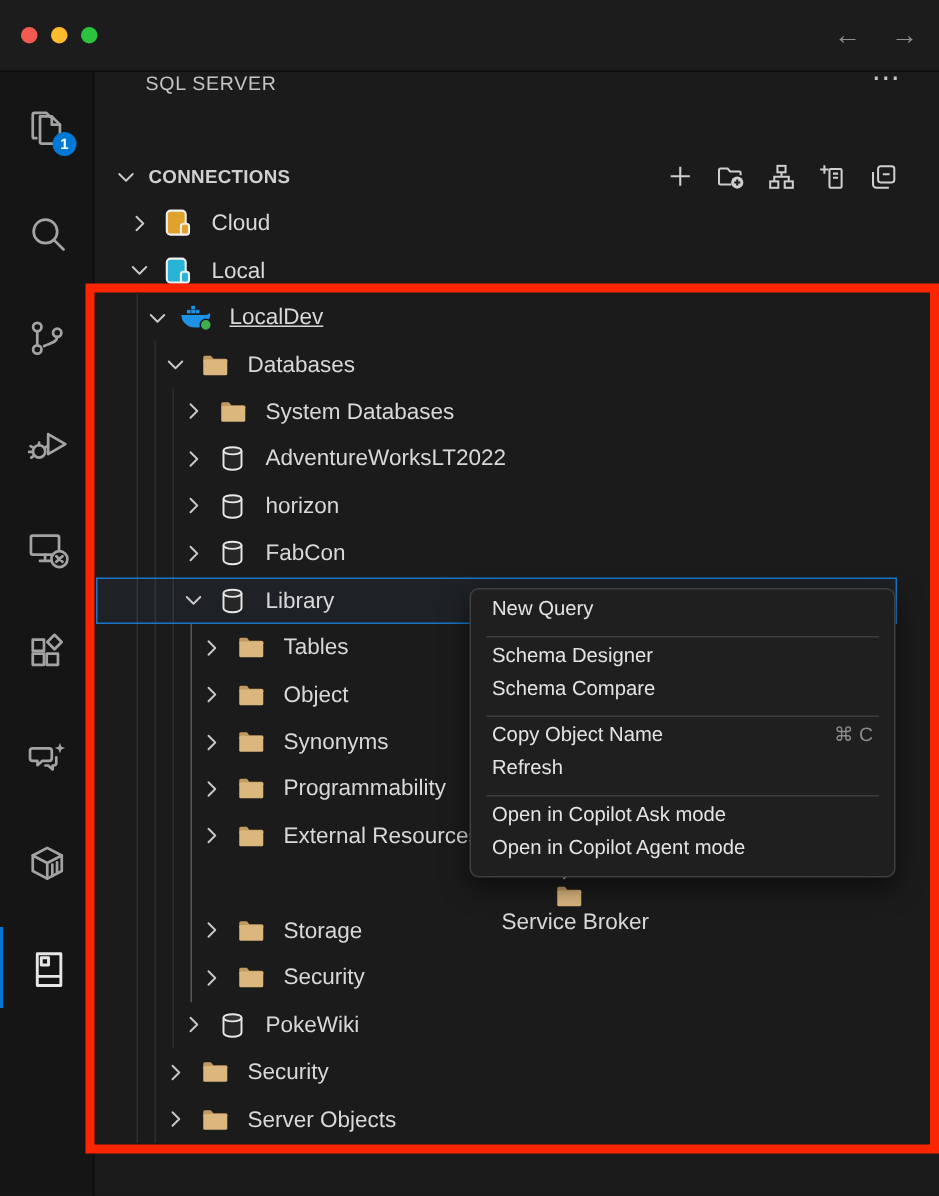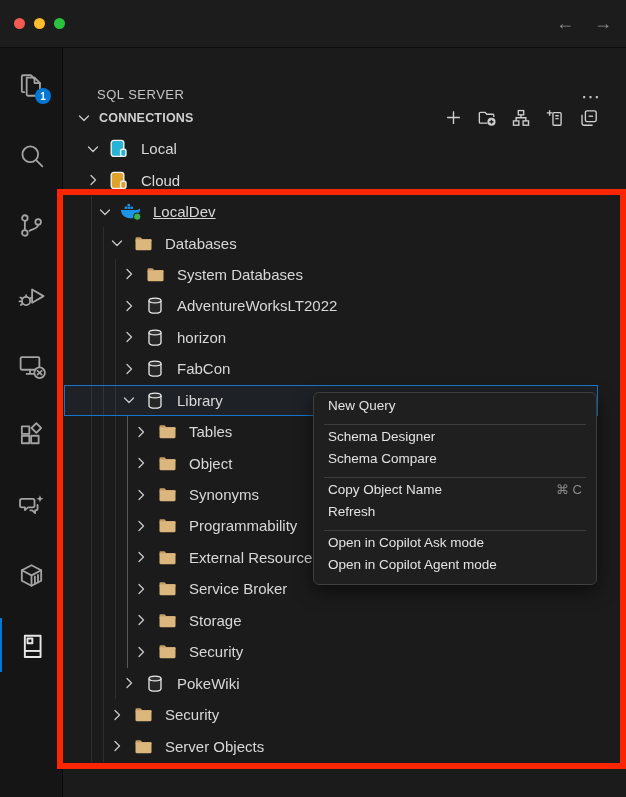--- a/index.html
+++ b/index.html
@@ -23,21 +23,21 @@
                   display:flex; flex-direction:column; padding-top:2px; }
   .ab-item { height:70px; display:flex; align-items:center; justify-content:center; position:relative; }
   .ab-item svg { display:block; }
   .ab-item .badge { position:absolute; right:11px; bottom:16px; min-width:16px; height:16px;
                     background:#0078d4; color:#fff; border-radius:50%; font-size:10px;
                     display:flex; align-items:center; justify-content:center; font-weight:700; }
   .ab-item.active::before { content:""; position:absolute; left:0; top:8px; bottom:8px; width:2px; background:#0078d4; }
 
   .side-panel { flex:1; background:#1b1b1b; position:relative; }
 
-  .panel-header { height:54px; display:flex; align-items:flex-end; padding:0 26px 0 34px; }
+  .panel-header { height:54px; display:flex; align-items:flex-start; padding:0 26px 0 34px; }
   .panel-title { font-size:13px; letter-spacing:.5px; color:#c5c5c5; }
   .panel-overflow { margin-left:auto; font-size:19px; color:#c5c5c5; line-height:10px; }
 
   .section-header { height:31px; display:flex; align-items:center; padding:0 26px 0 13px; }
   .section-chevron { width:20px; display:flex; align-items:center; }
   .section-label { font-size:12.5px; font-weight:700; color:#d0d0d0; letter-spacing:.2px; margin-left:3px; }
   .section-actions { margin-left:auto; display:flex; gap:12px; align-items:center; }
   .action-btn { width:22px; height:22px; display:flex; align-items:center; justify-content:center; border-radius:4px; }
 
   
@@ -224,44 +224,44 @@
     <div class="indent-guide" style="left:40px; top:179.4px; height:534.6px;"></div>
     <div class="indent-guide" style="left:52px; top:210.8px; height:440.3px;"></div>
     <div class="indent-guide active" style="left:64px; top:368.1px; height:251.6px;"></div>
 
     <div class="selection-outline"></div>
 
     <div class="tree" id="tree">
         <div class="tree-row" style="padding-left: 22px;">
           <span class="tw-chevron">
             <svg viewBox="0 0 16 16" width="16" height="16" fill="none" stroke="#c8c8c8" stroke-width="1.3" stroke-linecap="round" stroke-linejoin="round">
+              <path d="M6 3.5L10.5 8L6 12.5"></path>
+            </svg>
+          </span>
+          <span class="tw-icon">
+            <svg viewBox="0 0 18 19" width="18" height="19">
+              <rect x="1.2" y="1.4" width="12.6" height="16" rx="2.6" fill="#dfa32b" stroke="#f0f0f0" stroke-width="1.4"></rect>
+              <rect x="10.6" y="10.2" width="5.4" height="7.2" rx="1.8" fill="#dfa32b" stroke="#f0f0f0" stroke-width="1.4"></rect>
+            </svg>
+          </span>
+          <span class="tw-label">Cloud</span>
+        </div>
+        <div class="tree-row" style="padding-left: 22px;">
+          <span class="tw-chevron">
+            <svg viewBox="0 0 16 16" width="16" height="16" fill="none" stroke="#c8c8c8" stroke-width="1.3" stroke-linecap="round" stroke-linejoin="round">
               <path d="M3.5 6L8 10.5L12.5 6"></path>
             </svg>
           </span>
           <span class="tw-icon">
             <svg viewBox="0 0 18 19" width="18" height="19">
               <rect x="1.2" y="1.4" width="12.6" height="16" rx="2.6" fill="#28b4d4" stroke="#f0f0f0" stroke-width="1.4"></rect>
               <rect x="10.6" y="10.2" width="5.4" height="7.2" rx="1.8" fill="#28b4d4" stroke="#f0f0f0" stroke-width="1.4"></rect>
             </svg>
           </span>
           <span class="tw-label">Local</span>
-        </div>
-        <div class="tree-row" style="padding-left: 22px;">
-          <span class="tw-chevron">
-            <svg viewBox="0 0 16 16" width="16" height="16" fill="none" stroke="#c8c8c8" stroke-width="1.3" stroke-linecap="round" stroke-linejoin="round">
-              <path d="M6 3.5L10.5 8L6 12.5"></path>
-            </svg>
-          </span>
-          <span class="tw-icon">
-            <svg viewBox="0 0 18 19" width="18" height="19">
-              <rect x="1.2" y="1.4" width="12.6" height="16" rx="2.6" fill="#dfa32b" stroke="#f0f0f0" stroke-width="1.4"></rect>
-              <rect x="10.6" y="10.2" width="5.4" height="7.2" rx="1.8" fill="#dfa32b" stroke="#f0f0f0" stroke-width="1.4"></rect>
-            </svg>
-          </span>
-          <span class="tw-label">Cloud</span>
         </div>
         <div class="tree-row" style="padding-left: 34px; text-decoration: underline;">
           <span class="tw-chevron">
             <svg viewBox="0 0 16 16" width="16" height="16" fill="none" stroke="#c8c8c8" stroke-width="1.3" stroke-linecap="round" stroke-linejoin="round">
               <path d="M3.5 6L8 10.5L12.5 6"></path>
             </svg>
           </span>
           <span class="tw-icon">
             <svg viewBox="0 0 22 19" width="22" height="19">
               <g fill="#1d93e6">
@@ -423,21 +423,21 @@
             </svg>
           </span>
           <span class="tw-icon">
             <svg viewBox="0 0 19 17" width="19" height="17">
               <path d="M1.5 3.2a1 1 0 0 1 1-1h4.1l1.6 1.9h8.4a1 1 0 0 1 1 1v1.2H1.5z" fill="#c49a63"></path>
               <rect x="1.5" y="4.6" width="16" height="10.6" rx="1.1" fill="#dbb77e"></rect>
             </svg>
           </span>
           <span class="tw-label">External Resources</span>
         </div>
-        <div class="tree-row" style="padding-left: 70px;">
+        <div class="tree-row" style="padding-left: 70px; flex-direction: column;">
           <span class="tw-chevron">
             <svg viewBox="0 0 16 16" width="16" height="16" fill="none" stroke="#c8c8c8" stroke-width="1.3" stroke-linecap="round" stroke-linejoin="round">
               <path d="M6 3.5L10.5 8L6 12.5"></path>
             </svg>
           </span>
           <span class="tw-icon">
             <svg viewBox="0 0 19 17" width="19" height="17">
               <path d="M1.5 3.2a1 1 0 0 1 1-1h4.1l1.6 1.9h8.4a1 1 0 0 1 1 1v1.2H1.5z" fill="#c49a63"></path>
               <rect x="1.5" y="4.6" width="16" height="10.6" rx="1.1" fill="#dbb77e"></rect>
             </svg>

